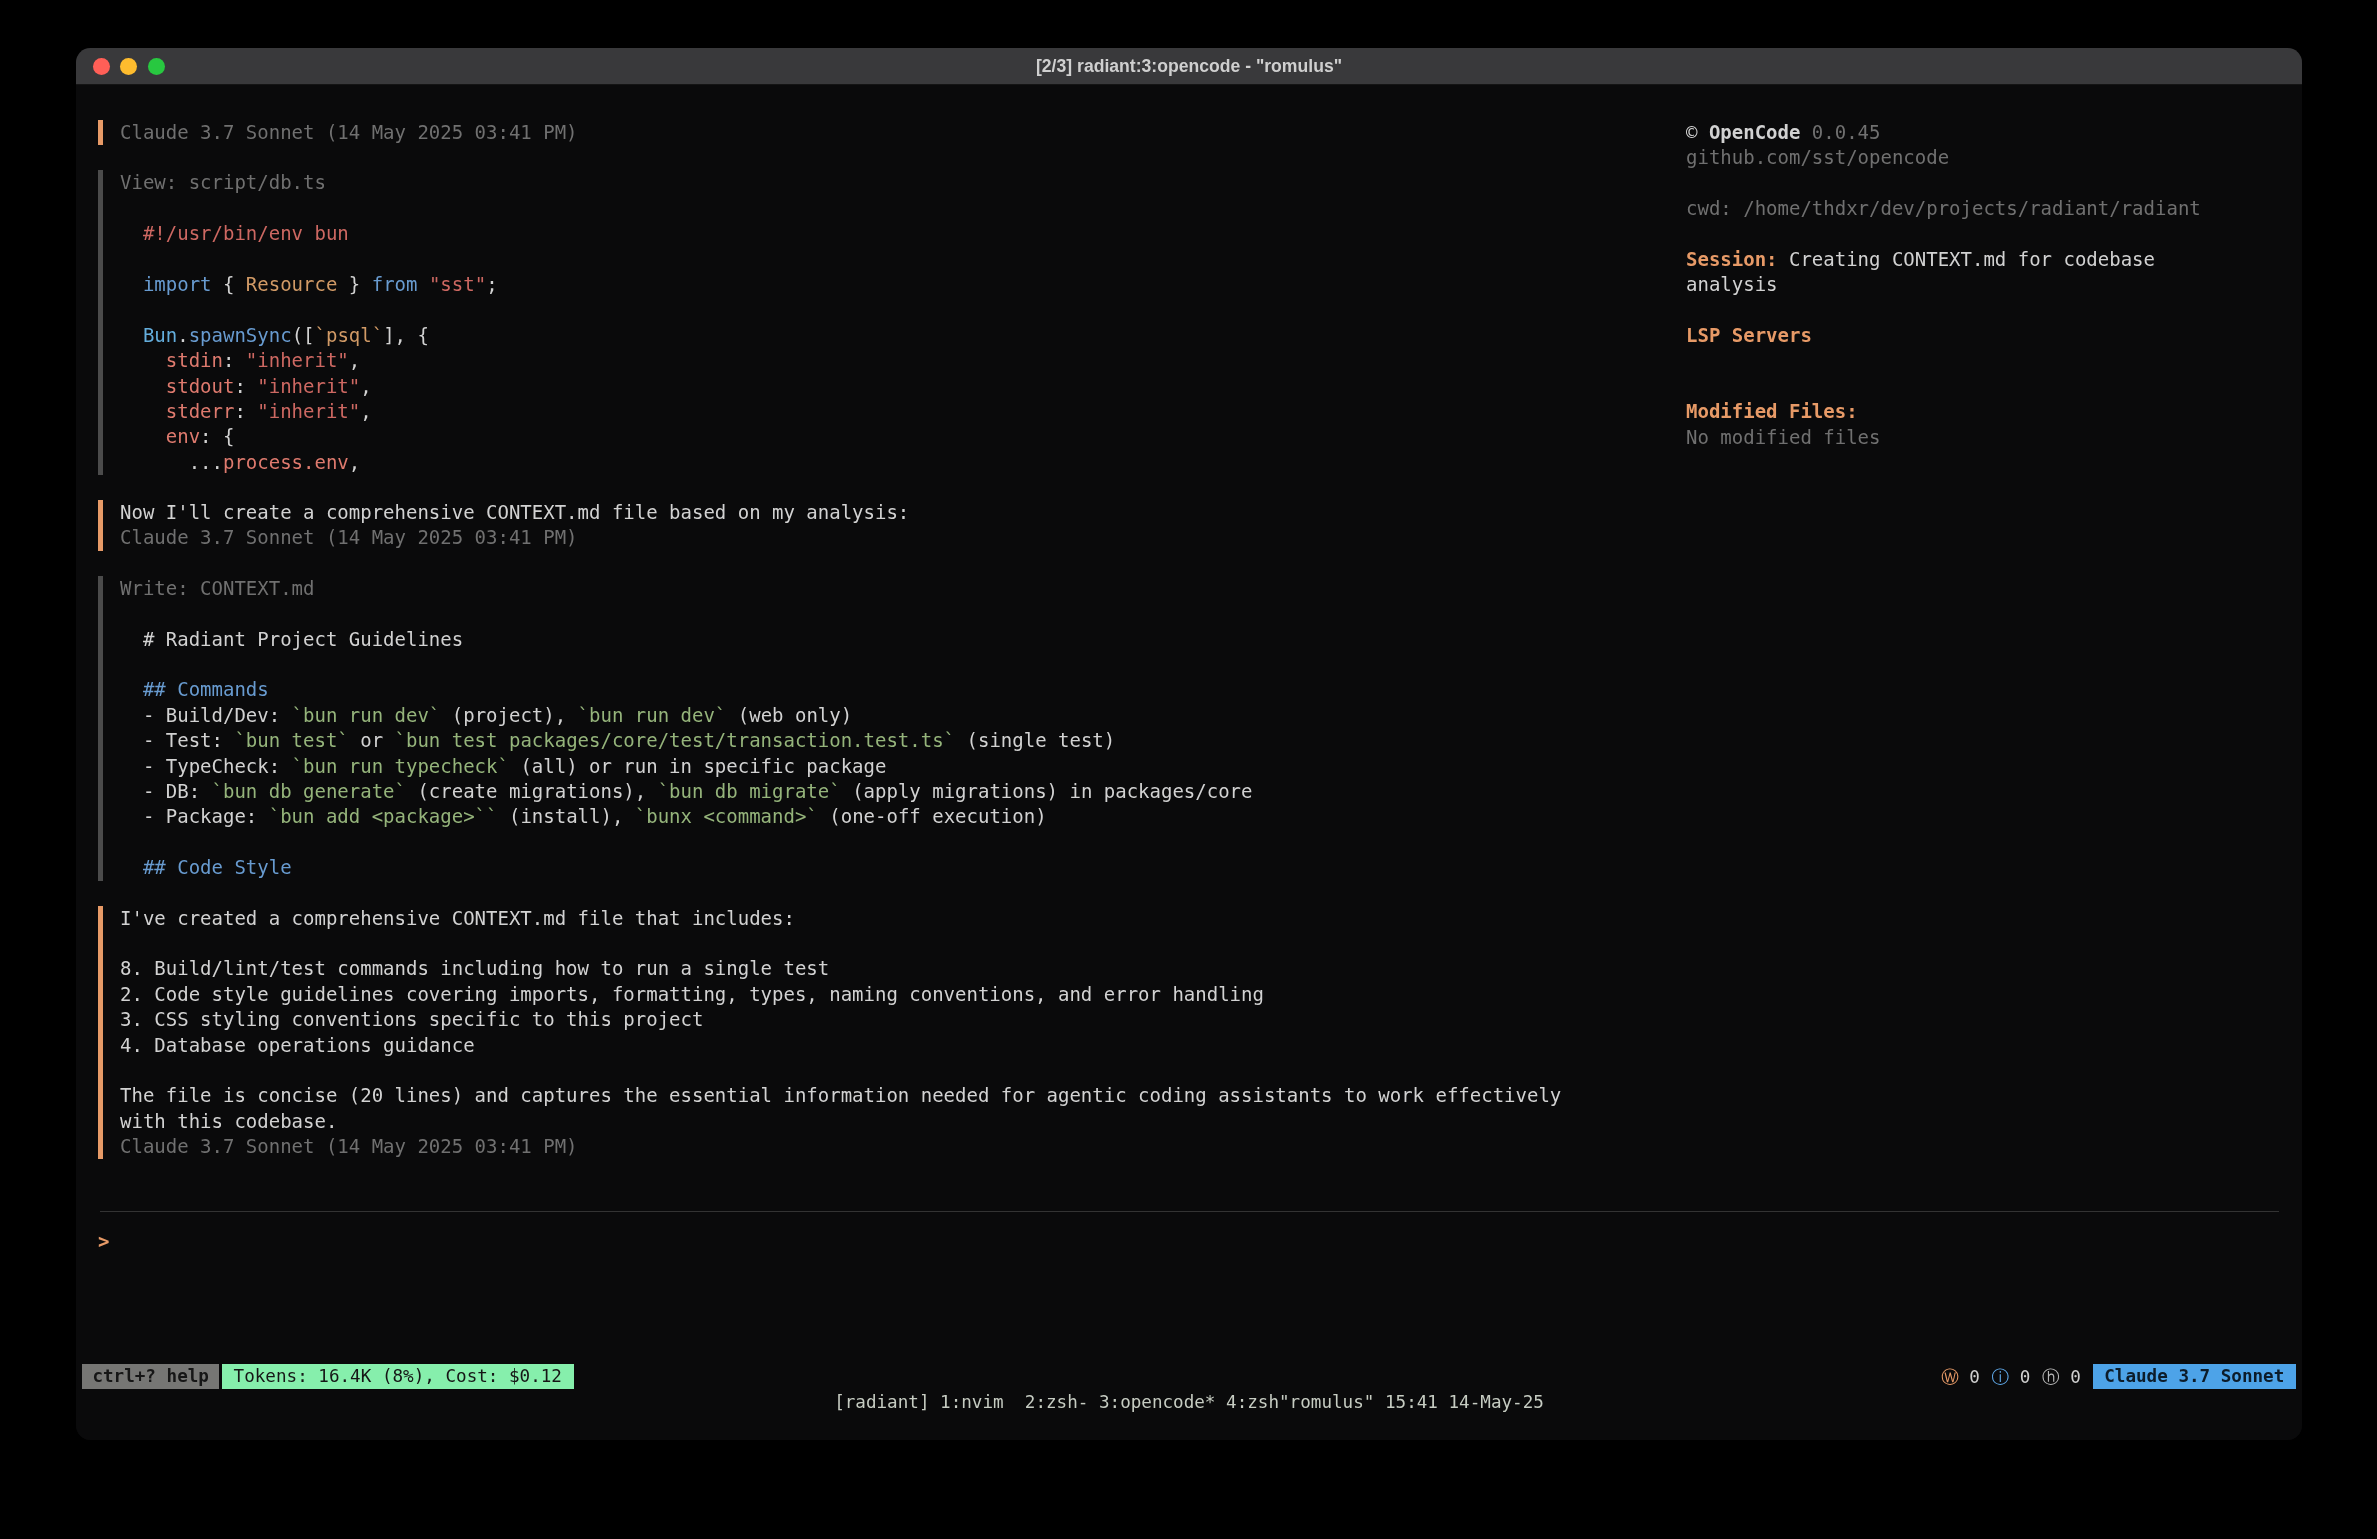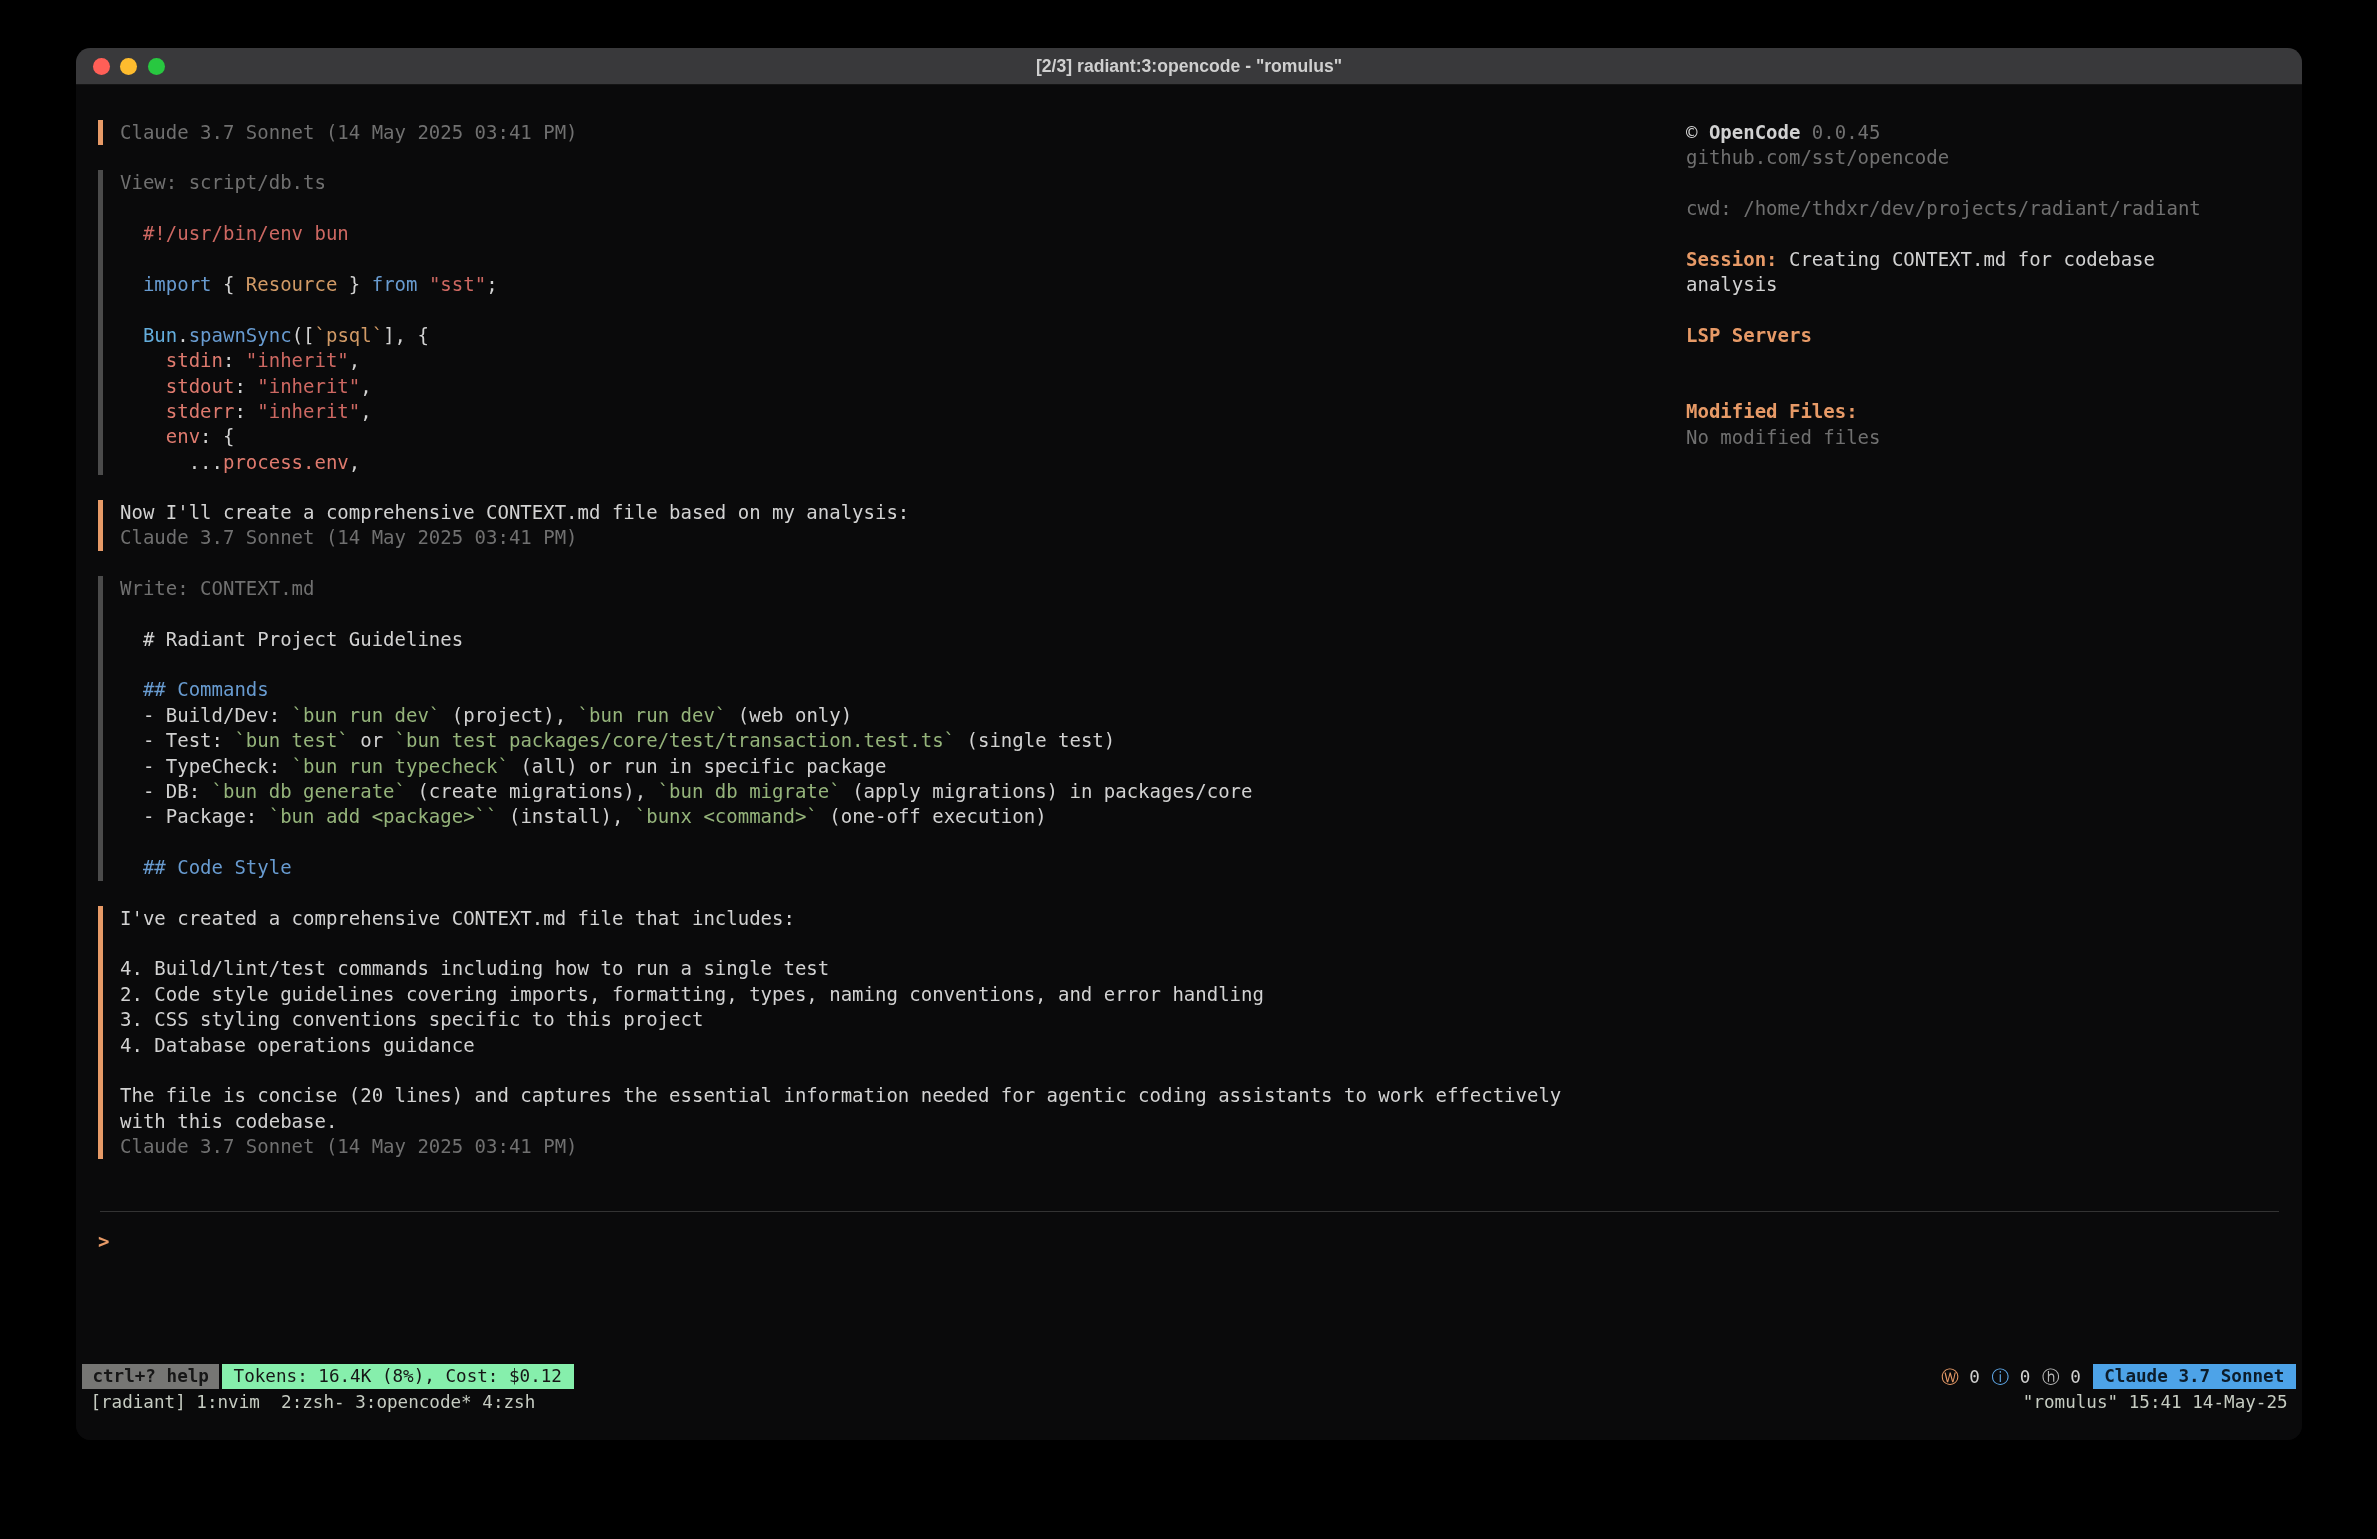--- a/index.html
+++ b/index.html
@@ -41,21 +41,21 @@
   .bottom-space { height:110px; flex:none; }
 
   .status-bar { height:25px; margin:0 6px; display:flex; align-items:center; font-size:17.6px; flex:none; }
   .seg-help { background:#767674; color:#161616; font-weight:bold; padding:0 10.4px; height:25px; line-height:25px; margin-right:2.6px; white-space:pre; }
   .seg-tokens { background:#86efac; color:#161616; padding:0 11.7px; height:25px; line-height:25px; white-space:pre; }
   .diag { margin-left:auto; display:flex; align-items:center; gap:11.7px; }
   .diag-item { white-space:pre; }
   .diag-count { color:#cfcfcf; }
   .chip { background:#4da3e8; color:#0c1c2a; font-weight:bold; padding:0 11.7px; height:25px; line-height:25px; margin-left:11.7px; white-space:pre; }
 
-  .tmux-bar { height:23.5px; line-height:23.5px; margin:1.3px 14.4px 0 14.4px; display:flex; justify-content:space-between; color:#c6ccc2; font-size:17.6px; flex:none; white-space:pre; }
+  .tmux-bar { height:23.5px; line-height:23.5px; margin:1.3px 14.4px 0 14.4px; display:flex; justify-content:center; color:#c6ccc2; font-size:17.6px; flex:none; white-space:pre; }
 
   .c-w  { color:#d2d2d2; }
   .c-g  { color:#707070; }
   .c-o  { color:#e79a67; }
   .c-b  { color:#689bd0; }
   .c-gr { color:#95b47b; }
   .c-r  { color:#cd6862; }
   .c-cr { color:#de7a6e; }
   .c-oc { color:#d19a66; }
   .c-cy { color:#64aedd; }
@@ -108,21 +108,21 @@
             <div class="line"><span class="c-w">  - Test: </span><span class="c-gr">`bun test`</span><span class="c-w"> or </span><span class="c-gr">`bun test packages/core/test/transaction.test.ts`</span><span class="c-w"> (single test)</span></div>
             <div class="line"><span class="c-w">  - TypeCheck: </span><span class="c-gr">`bun run typecheck`</span><span class="c-w"> (all) or run in specific package</span></div>
             <div class="line"><span class="c-w">  - DB: </span><span class="c-gr">`bun db generate`</span><span class="c-w"> (create migrations), </span><span class="c-gr">`bun db migrate`</span><span class="c-w"> (apply migrations) in packages/core</span></div>
             <div class="line"><span class="c-w">  - Package: </span><span class="c-gr">`bun add &lt;package&gt;``</span><span class="c-w"> (install), </span><span class="c-gr">`bunx &lt;command&gt;`</span><span class="c-w"> (one-off execution)</span></div>
             <div class="line">&nbsp;</div>
             <div class="line"><span class="c-w">  </span><span class="c-b">## Code Style</span></div>
           </div>
           <div class="block assistant">
             <div class="line"><span class="c-w">I've created a comprehensive CONTEXT.md file that includes:</span></div>
             <div class="line">&nbsp;</div>
-            <div class="line"><span class="c-w">4. Build/lint/test commands including how to run a single test</span></div>
+            <div class="line"><span class="c-w">8. Build/lint/test commands including how to run a single test</span></div>
             <div class="line"><span class="c-w">2. Code style guidelines covering imports, formatting, types, naming conventions, and error handling</span></div>
             <div class="line"><span class="c-w">3. CSS styling conventions specific to this project</span></div>
             <div class="line"><span class="c-w">4. Database operations guidance</span></div>
             <div class="line">&nbsp;</div>
             <div class="line"><span class="c-w">The file is concise (20 lines) and captures the essential information needed for agentic coding assistants to work effectively</span></div>
             <div class="line"><span class="c-w">with this codebase.</span></div>
             <div class="line"><span class="c-g">Claude 3.7 Sonnet (14 May 2025 03:41 PM)</span></div>
           </div>
         </div>
       <div class="sidebar">

